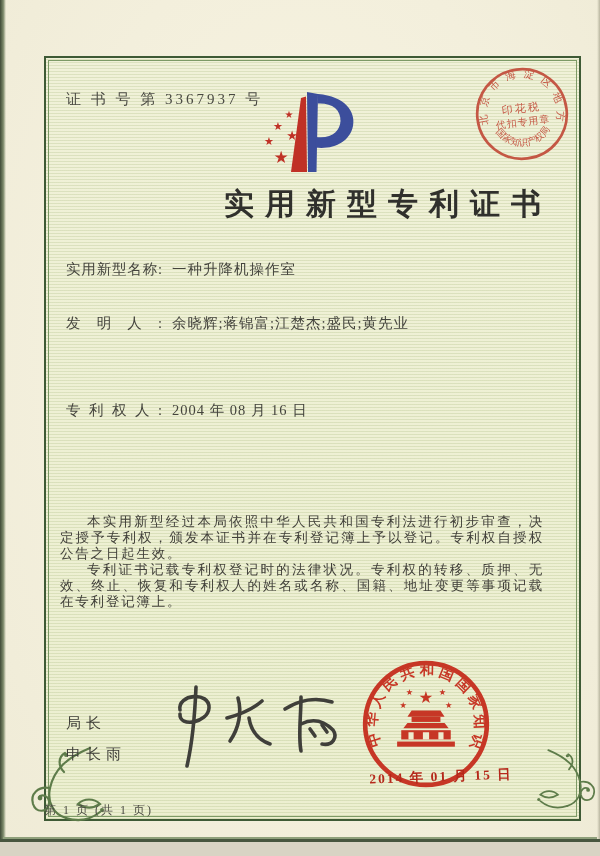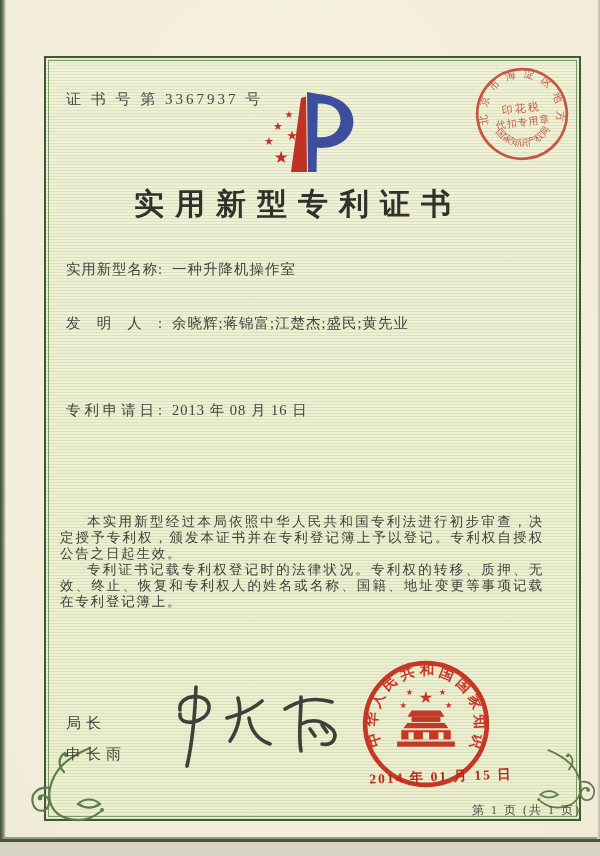--- a/index.html
+++ b/index.html
@@ -31,21 +31,21 @@
   }
   .frame-inner{position:absolute;inset:2px;border:1px solid #7d9a66;}
 
   .cert-number{position:absolute;left:66px;top:90px;font-size:15px;letter-spacing:3px;color:#4a4a43;}
 
   .logo{position:absolute;left:243px;top:84px;width:122px;height:98px;}
 
   .tax-stamp{position:absolute;left:472px;top:64px;width:100px;height:100px;transform:rotate(-7deg);opacity:.88;}
 
   .title{
-    position:absolute;left:44px;top:184px;width:508px;text-align:center;
+    position:absolute;left:44px;top:184px;width:508px;text-align:right;
     font-size:30px;font-weight:600;letter-spacing:11px;color:#30302c;
   }
 
   .field-row{position:absolute;left:66px;font-size:14.5px;color:#44443d;white-space:nowrap;}
   .field-label{display:inline-block;width:96px;text-align:justify;text-align-last:justify;letter-spacing:0;}
   .field-value{margin-left:10px;letter-spacing:1px;}
   .fr0{top:260px}.fr1{top:314px}.fr2{top:358px}.fr3{top:401px}.fr4{top:446px}.fr5{top:489px}
 
   .body-text{position:absolute;left:60px;top:514px;width:484px;color:#403f39;}
   .body-text p{
@@ -55,21 +55,21 @@
 
   .signer{position:absolute;left:66px;top:708px;font-size:15px;color:#3e3e38;letter-spacing:5px;line-height:31px;}
   .signature{position:absolute;left:150px;top:678px;width:205px;height:98px;}
 
   .official-seal{position:absolute;left:360px;top:658px;width:132px;height:132px;opacity:.93;}
   .seal-date{
     position:absolute;left:366px;top:768px;width:150px;text-align:center;
     color:#b5281a;font-size:13.5px;font-weight:600;letter-spacing:2px;transform:rotate(-2deg);
   }
 
-  .footer{position:absolute;left:44px;top:802px;width:537px;text-align:right;
+  .footer{position:absolute;left:44px;top:802px;width:537px;text-align:left;
     font-size:12px;letter-spacing:2px;color:#4c4c44;}
 
   .ornament{position:absolute;color:#5e7c4a;}
   .orn-left{left:20px;top:742px;width:88px;height:92px;}
   .orn-right{left:534px;top:732px;width:70px;height:100px;transform:scaleX(-1);}
 </style>
 </head>
 <body>
 
 <div class="page">
@@ -142,21 +142,21 @@
 
   <div class="title">实用新型专利证书</div>
 
   <div class="field-row fr0">
     <span class="field-label">实用新型名称:</span><span class="field-value">一种升降机操作室</span>
   </div>
   <div class="field-row fr1">
     <span class="field-label">发明人:</span><span class="field-value">余晓辉;蒋锦富;江楚杰;盛民;黄先业</span>
   </div>
   <div class="field-row fr3">
-    <span class="field-label">专利申请日:</span><span class="field-value">2013 年 08 月 16 日</span>
+    <span class="field-label">专利权人:</span><span class="field-value">2004 年 08 月 16 日</span>
   </div>
 
   <div class="body-text">
     <p>本实用新型经过本局依照中华人民共和国专利法进行初步审查，决定授予专利权，颁发本证书并在专利登记簿上予以登记。专利权自授权公告之日起生效。</p>
     <p>专利证书记载专利权登记时的法律状况。专利权的转移、质押、无效、终止、恢复和专利权人的姓名或名称、国籍、地址变更等事项记载在专利登记簿上。</p>
   </div>
 
   <div class="signer">
     <div>局长</div>
     <div>申长雨</div>

